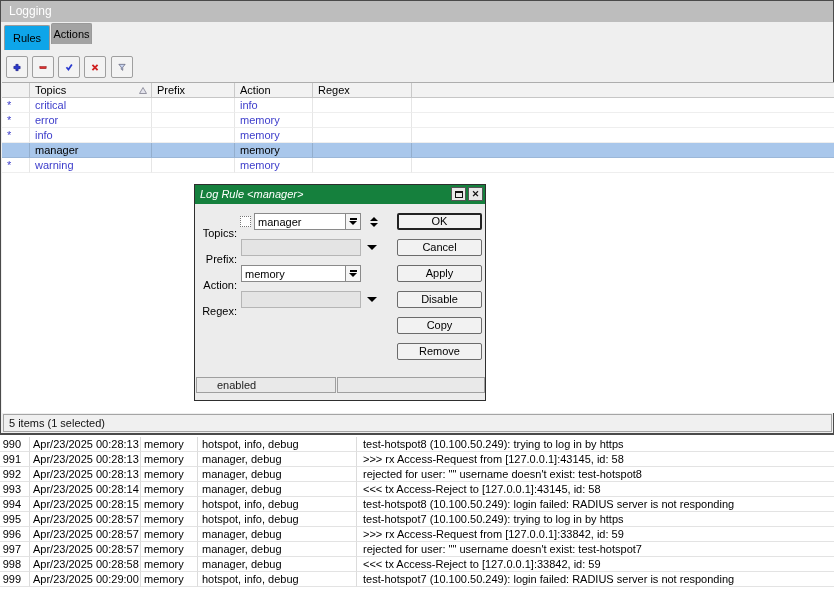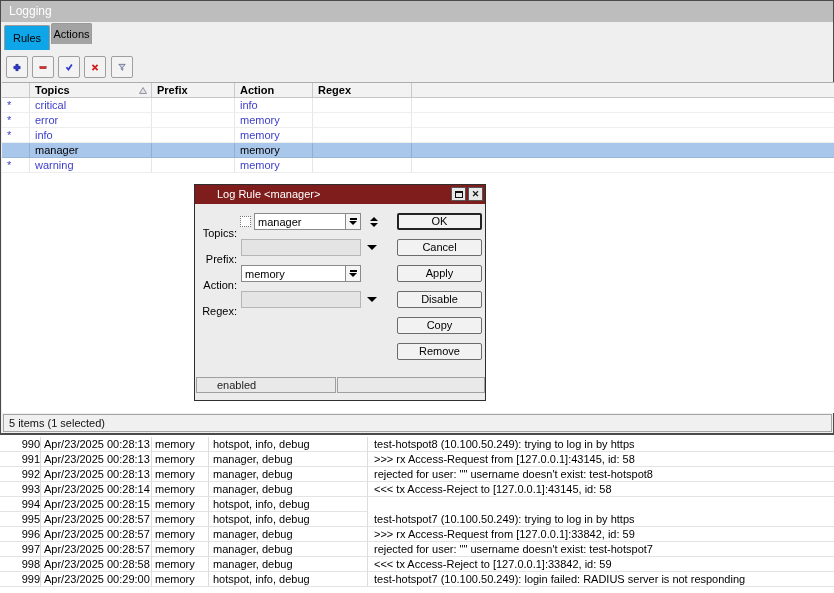--- a/index.html
+++ b/index.html
@@ -13,51 +13,51 @@
   .tab{position:absolute;font-size:11px;text-align:center;border:1px solid #9a9a9a;border-bottom:none;
        border-radius:2px 2px 0 0;cursor:default;}
   .tab.active{left:3px;top:3px;width:46px;height:25px;background:#0ea5e9;line-height:24px;}
   .tab.inactive{left:50px;top:1px;width:41px;height:21px;background:#a3a3a3;line-height:20px;}
   .toolbar{position:absolute;left:0;top:49px;width:832px;height:32px;}
   .tbtn{position:absolute;top:6px;width:22px;height:22px;background:#f3f3f3;border:1px solid #9f9f9f;
         border-radius:2px;display:flex;align-items:center;justify-content:center;}
   
   .listview{position:absolute;left:1px;top:81px;width:832px;height:331px;background:#fff;
             border-top:1px solid #adadad;}
-  .lv-head{display:flex;height:15px;background:#f2f2f2;border-bottom:1px solid #c6c6c6;font-weight:bold;}
+  .lv-head{display:flex;height:15px;background:#f2f2f2;border-bottom:1px solid #c6c6c6;}
   .hcell{font-size:11px;line-height:14px;padding-left:5px;color:#000;border-right:1px solid #c9c9c9;
          position:relative;white-space:nowrap;overflow:hidden;}
   .lv-row{display:flex;height:15px;background:#fff;}
   .lv-row .cell{font-size:11px;line-height:14px;padding-left:5px;color:#3d3dcb;
                 border-right:1px solid #e6e6e6;border-bottom:1px solid #eeeeee;
                 white-space:nowrap;overflow:hidden;}
   .lv-row.selected{background:#a9c7eb;}
   .lv-row.selected .cell{color:#000;border-right:1px solid rgba(0,0,0,0.12);border-bottom:1px solid rgba(0,0,0,0.08);}
   .c-flag{width:28px;}.c-topics{width:122px;}.c-prefix{width:83px;}.c-action{width:78px;}.c-regex{width:99px;}
   .c-fill{flex:1;border-right:none !important;}
   .sorticon{position:absolute;right:4px;top:4px;}
   
   .statusbar{position:absolute;left:2px;top:413px;width:829px;height:18px;background:#f0f0f0;
              border:1px solid #a5a5a5;font-size:11px;line-height:16px;padding-left:5px;color:#111;}
   .bottom-edge{position:absolute;left:0;top:433px;width:834px;height:2px;background:#4a4a4a;}
   
   .logpanel{position:absolute;left:0;top:435px;width:834px;height:158px;background:#fff;}
   .log-row{display:flex;height:15px;}
   .lcell{font-size:11px;line-height:14px;color:#000;border-right:1px solid #dcdcdc;
          border-bottom:1px solid #e3e3e3;white-space:nowrap;overflow:hidden;}
-  .l-num{width:41px;text-align:right;padding-right:0;}
+  .l-num{width:30px;text-align:right;padding-right:8px;}
   .l-time{width:111px;padding-left:3px;}
   .l-buf{width:57px;padding-left:3px;}
   .l-topics{width:159px;padding-left:4px;}
   .l-msg{flex:1;padding-left:6px;border-right:none;}
   
   .dialog{position:absolute;left:194px;top:184px;width:292px;height:217px;background:#ececec;
           border:1px solid #2e2e2e;z-index:10;}
-  .dtitle{position:absolute;left:0;top:0;width:290px;height:19px;background:#7f1d1d;color:#fff;
-          font-size:11px;line-height:19px;padding-left:22px;}
+  .dtitle{position:absolute;left:0;top:0;width:290px;height:19px;background:#15803d;color:#fff;
+          font-size:11px;line-height:19px;padding-left:5px;font-style:italic;}
   .dwbtn{position:absolute;top:2px;width:15px;height:14px;background:#e9e9e9;border:1px solid #555;
          display:flex;align-items:center;justify-content:center;}
   .dwbtn.max{right:19px;}.dwbtn.close{right:2px;}
   .maxglyph{width:8px;height:7px;border:1px solid #111;border-top:2px solid #111;}
   .xglyph{font-size:9px;font-weight:bold;color:#111;line-height:9px;}
   .flabel{position:absolute;width:42px;text-align:right;font-size:11px;line-height:17px;color:#000;margin-top:12px;}
   .tinput{position:absolute;height:17px;border:1px solid #8a8a8a;background:#fff;font-size:11px;
           padding:0 3px;color:#000;}
   .tinput:disabled{background:#e4e4e4;border:1px solid #b5b5b5;}
   .combo-btn{position:absolute;width:16px;height:17px;background:#f5f5f5;border:1px solid #8a8a8a;
@@ -273,20 +273,21 @@
       <div class="lcell l-time">Apr/23/2025 00:28:14</div>
       <div class="lcell l-buf">memory</div>
       <div class="lcell l-topics">manager, debug</div>
       <div class="lcell l-msg">&lt;&lt;&lt; tx Access-Reject to [127.0.0.1]:43145, id: 58</div>
     </div>
     <div class="log-row">
       <div class="lcell l-num">994</div>
       <div class="lcell l-time">Apr/23/2025 00:28:15</div>
       <div class="lcell l-buf">memory</div>
       <div class="lcell l-topics">hotspot, info, debug</div>
+      <div class="lcell l-msg">test-hotspot8 (10.100.50.249): login failed: RADIUS server is not responding</div>
     </div>
     <div class="log-row">
       <div class="lcell l-num">995</div>
       <div class="lcell l-time">Apr/23/2025 00:28:57</div>
       <div class="lcell l-buf">memory</div>
       <div class="lcell l-topics">hotspot, info, debug</div>
       <div class="lcell l-msg">test-hotspot7 (10.100.50.249): trying to log in by https</div>
     </div>
     <div class="log-row">
       <div class="lcell l-num">996</div>

